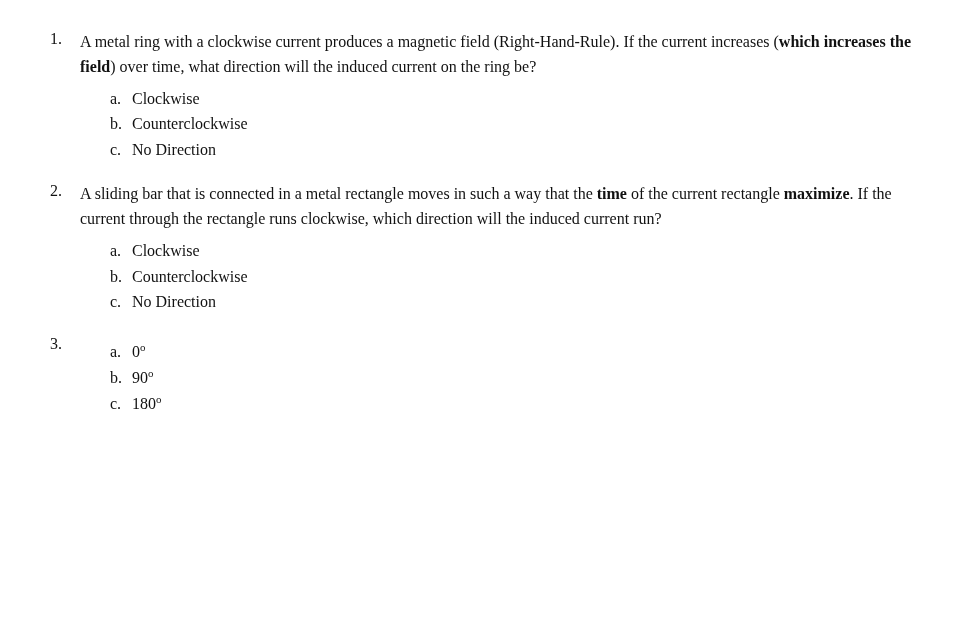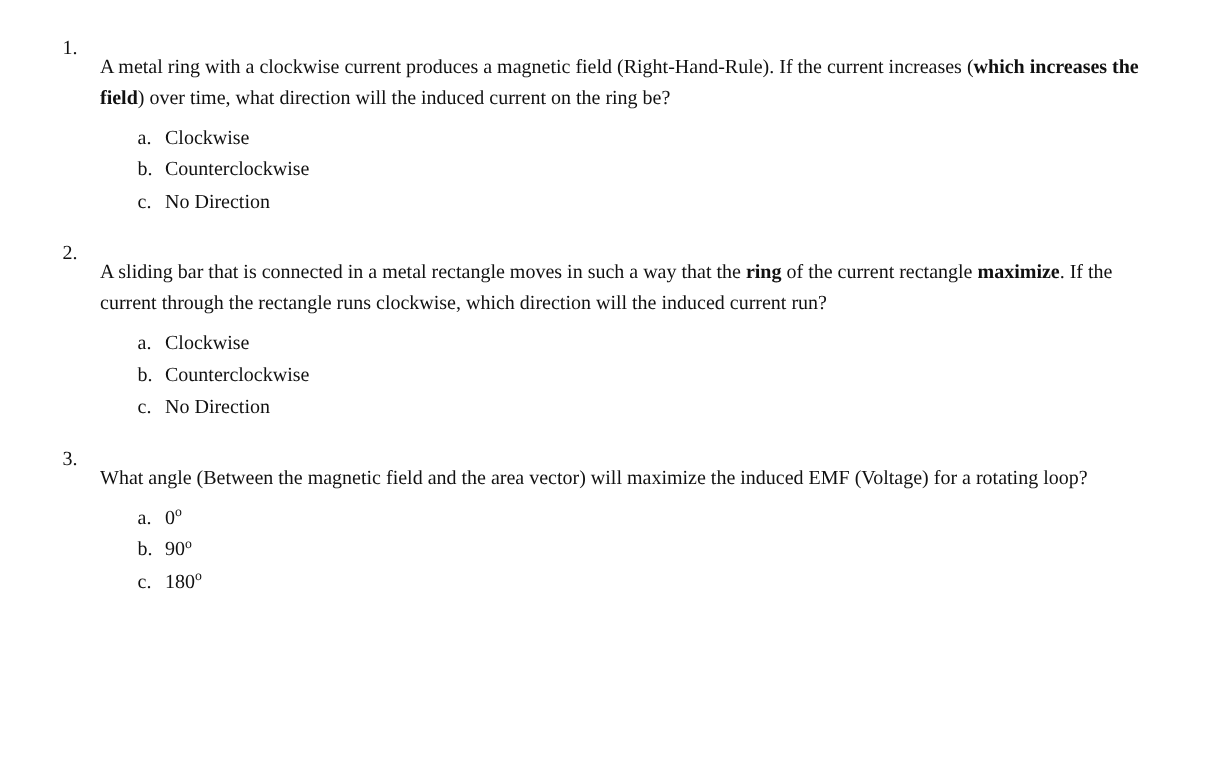--- a/index.html
+++ b/index.html
@@ -33,21 +33,20 @@
       font-size: 16px;
     }
 
     .question-content {
       flex: 1;
     }
 
     .question-text {
       line-height: 1.55;
       margin-bottom: 6px;
-      margin-top: 12px;
     }
 
     .answer-list {
       list-style: none;
       margin-left: 30px;
       margin-top: 4px;
     }
 
     .answer-item {
       display: flex;
@@ -93,41 +92,40 @@
           <li class="answer-item">
             <span class="answer-letter">c.</span>
             <span class="answer-text">No Direction</span>
           </li>
         </ul>
       </div>
     </li>
     <li class="question-item">
       <span class="question-number">2.</span>
       <div class="question-content">
-        <div class="question-text">A sliding bar that is connected in a metal rectangle moves in such a way that the <b>ring</b> of the current rectangle <b>maximize</b>.  If the current through the rectangle runs clockwise, which direction will the induced current run?</div>
+        <div class="question-text">A sliding bar that is connected in a metal rectangle moves in such a way that the <b>time</b> of the current rectangle <b>maximize</b>.  If the current through the rectangle runs clockwise, which direction will the induced current run?</div>
         <ul class="answer-list">
           <li class="answer-item">
             <span class="answer-letter">a.</span>
             <span class="answer-text">Clockwise</span>
           </li>
           <li class="answer-item">
             <span class="answer-letter">b.</span>
             <span class="answer-text">Counterclockwise</span>
           </li>
           <li class="answer-item">
             <span class="answer-letter">c.</span>
             <span class="answer-text">No Direction</span>
           </li>
         </ul>
       </div>
     </li>
     <li class="question-item">
       <span class="question-number">3.</span>
       <div class="question-content">
-        <div class="question-text">What angle (Between the magnetic field and the area vector) will maximize the induced EMF (Voltage) for a rotating loop?</div>
         <ul class="answer-list">
           <li class="answer-item">
             <span class="answer-letter">a.</span>
             <span class="answer-text">0<sup>o</sup></span>
           </li>
           <li class="answer-item">
             <span class="answer-letter">b.</span>
             <span class="answer-text">90<sup>o</sup></span>
           </li>
           <li class="answer-item">

